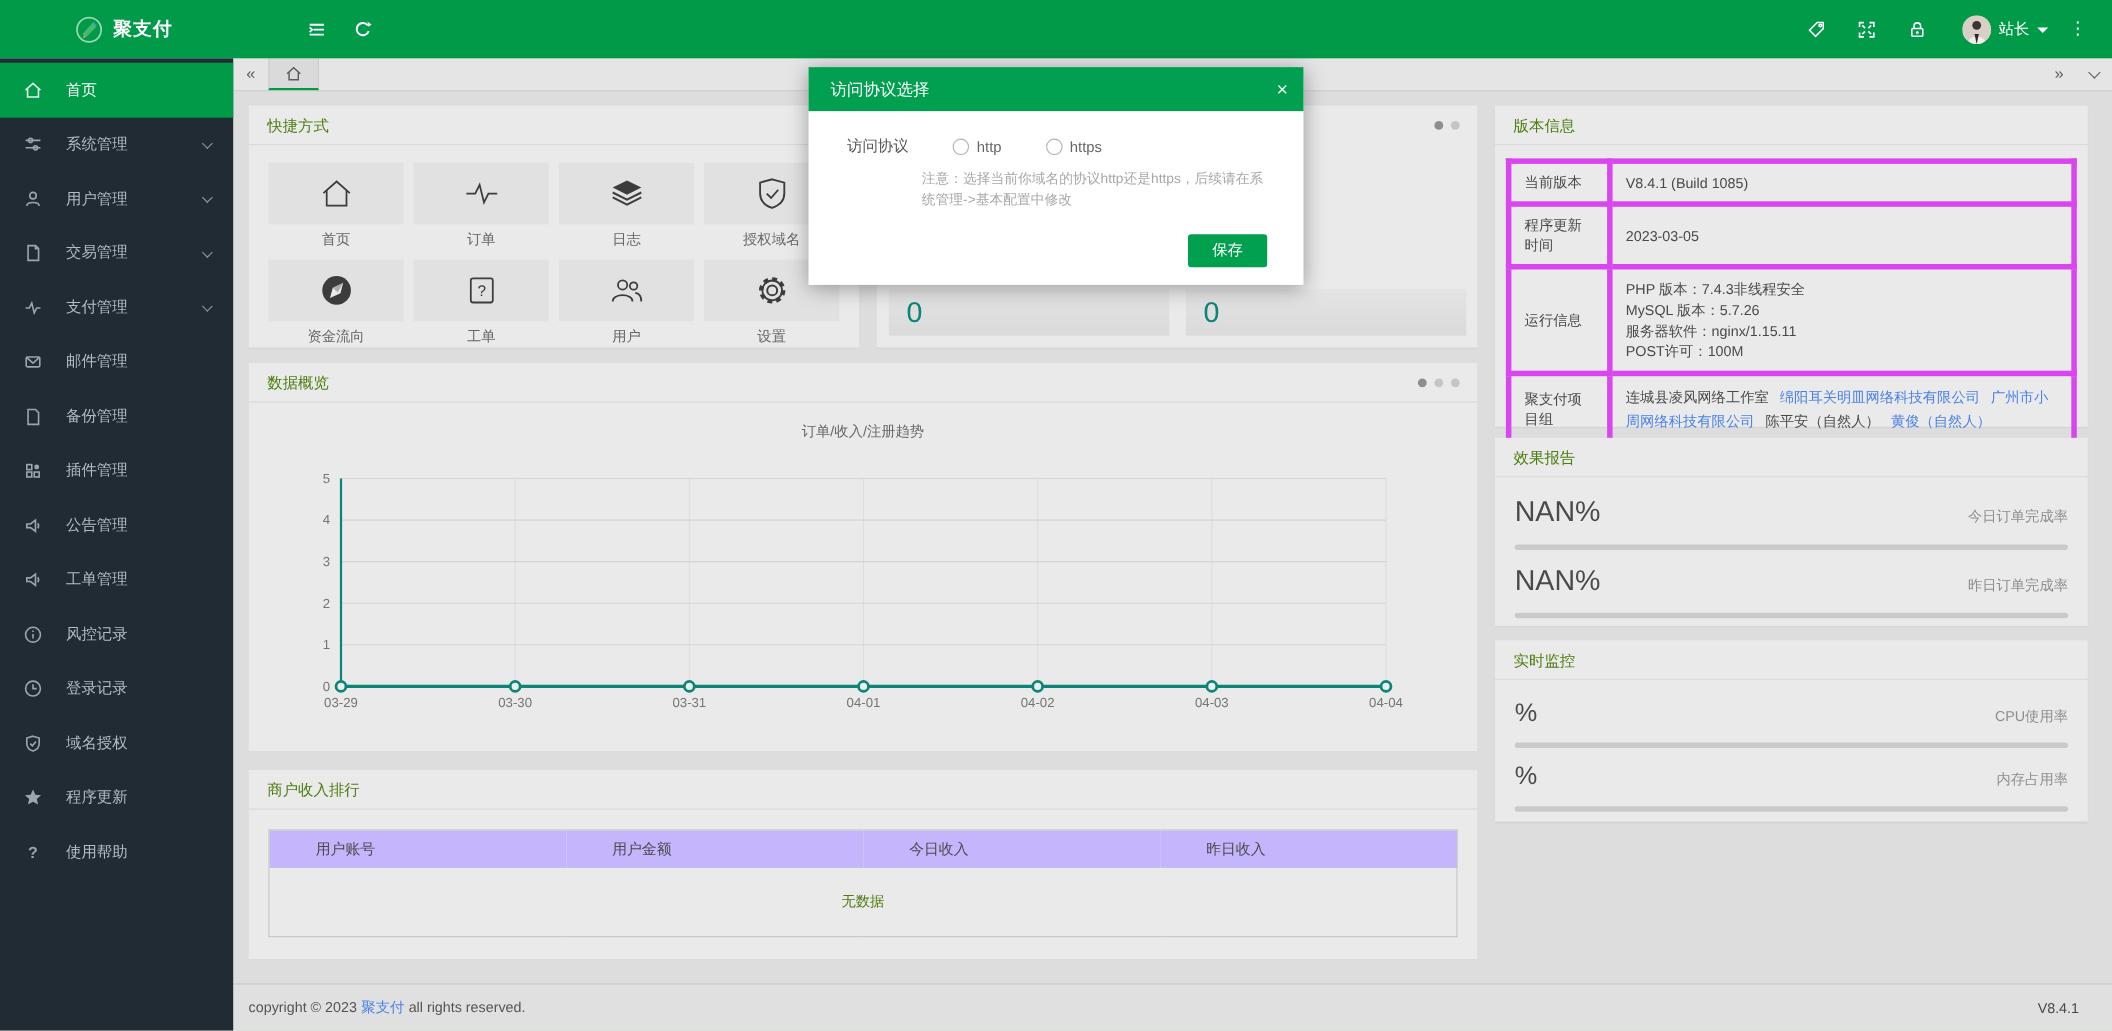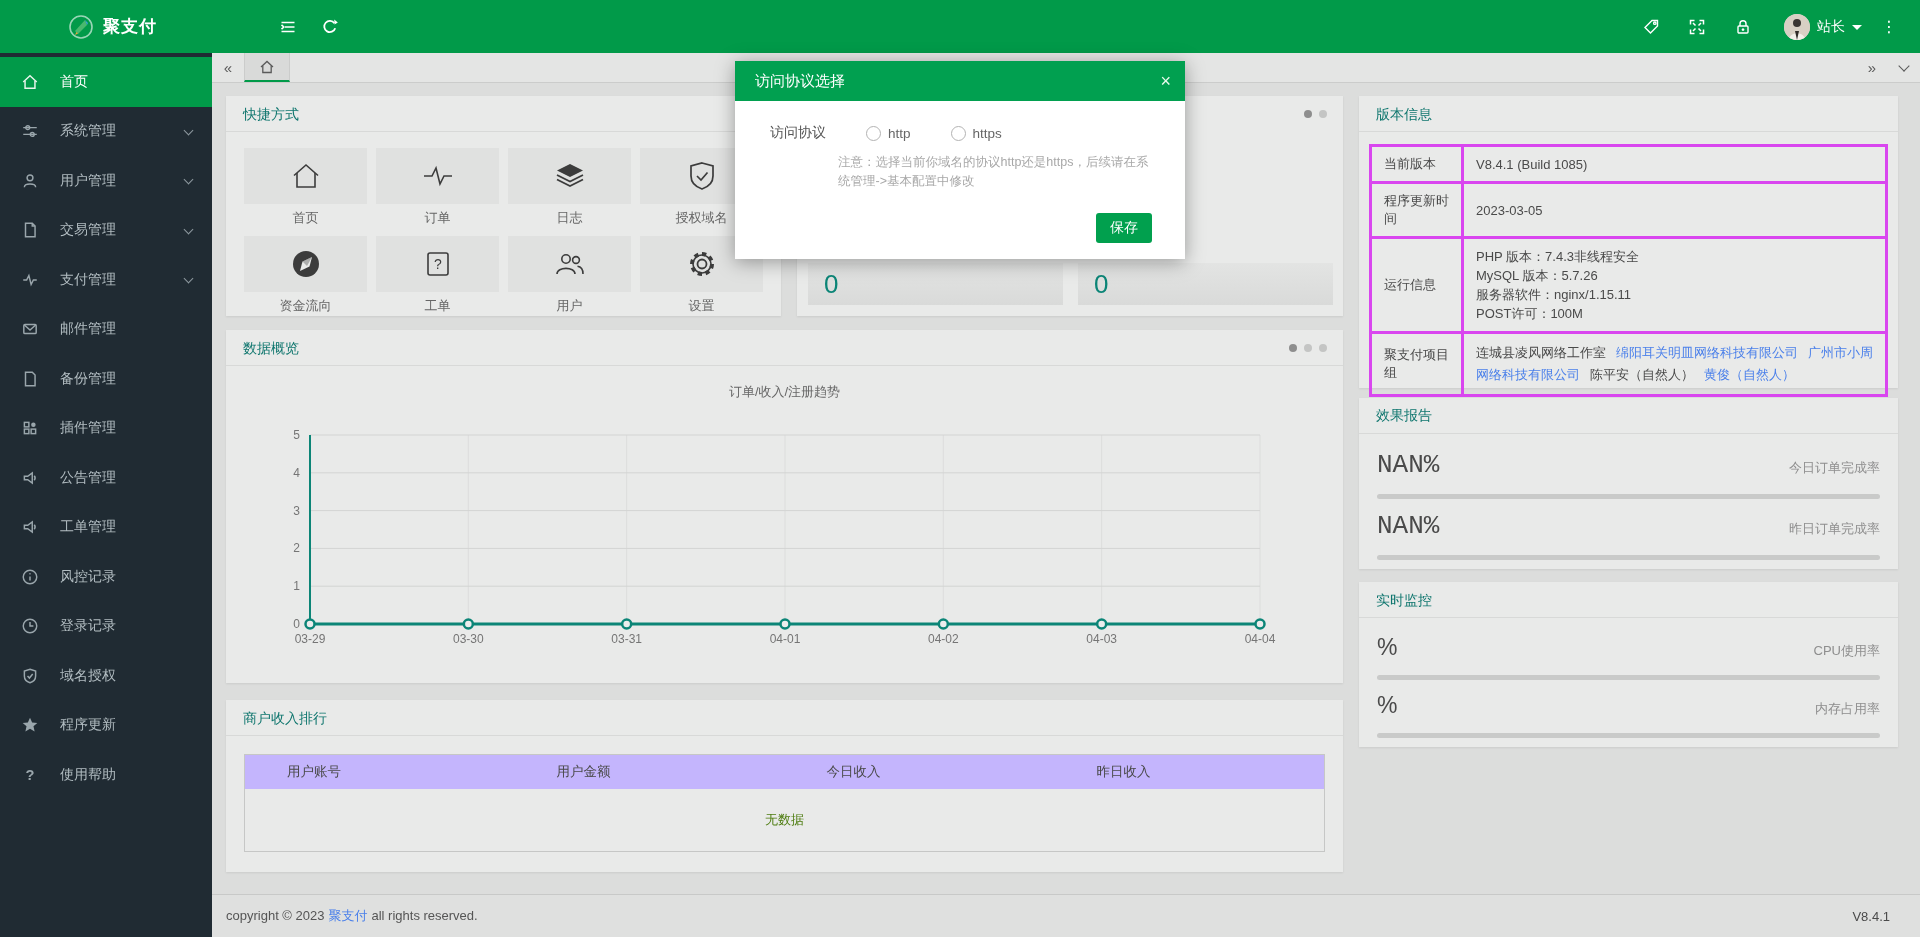--- a/index.html
+++ b/index.html
@@ -29,21 +29,21 @@
   
   .sidebar { position:absolute; left:0; top:53px; width:212px; height:884px; background:#202b33; padding-top:4px; z-index:4; }
   .side-item { height:49.5px; display:flex; align-items:center; color:#b2bdc2; font-size:14px; cursor:pointer; position:relative; }
   .side-item .s-ic { width:18px; height:18px; margin-left:21px; margin-right:21px; flex:0 0 auto; color:#9aa6ac; }
   .side-item.active { background:#019a49; color:#fff; }
   .side-item.active .s-ic { color:#e8f5ec; }
   .side-chev { position:absolute; right:20px; width:7px; height:7px; border-right:1.4px solid #8d999f; border-bottom:1.4px solid #8d999f; transform:rotate(45deg); top:20px; }
 
   
   .panel { position:absolute; background:#e9eae9; box-shadow:0 1px 2px rgba(0,0,0,0.08); }
-  .panel-h { height:36px; line-height:36px; padding-left:17px; font-size:14px; color:#0f766e; border-bottom:1px solid #d8d9d8; position:relative; }
+  .panel-h { height:36px; line-height:36px; padding-left:17px; font-size:14px; color:#4d7c0f; border-bottom:1px solid #d8d9d8; position:relative; }
   .dots { position:absolute; right:16px; top:14px; display:flex; gap:7px; }
   .dot { width:8px; height:8px; border-radius:50%; background:#c4c5c4; cursor:pointer; }
   .dot.on { background:#8e8e8e; }
 
   
   .sc-grid { padding:16px 18px 0 18px; display:grid; grid-template-columns:repeat(4,1fr); column-gap:9px; row-gap:10px; }
   .sc-cell { text-align:center; cursor:pointer; }
   .sc-tile { height:56px; background:#e0e1e0; display:flex; align-items:center; justify-content:center; color:#3c3c3c; }
   .sc-label { font-size:13px; color:#666; margin-top:6px; line-height:16px; }
 
@@ -55,21 +55,21 @@
   .chart-title { text-align:center; font-size:13px; color:#666; margin-top:17px; }
   #trend-svg { position:absolute; left:0; top:85px; width:1117px; height:240px; }
 
   
   .rk-table { margin:18px; width:1081px; border:1px solid #c6c7c6; border-collapse:collapse; }
   .rk-table th { background:#c4b5fd; height:34px; text-align:left; padding-left:42px; font-size:13.5px; font-weight:normal; color:#4a4a4a; }
   .rk-empty { height:63px; text-align:center; font-size:13px; color:#4d7c0f; }
 
   
   .ver-table { margin:12px 10px 0 10px; width:519px; border-collapse:collapse; font-size:13px; }
-  .ver-table td { border:3px solid #d946ef; padding:8px 12px; vertical-align:middle; color:#4a4a4a; }
+  .ver-table td { border:5px solid #d946ef; padding:8px 12px; vertical-align:middle; color:#4a4a4a; }
   .ver-label { width:92px; line-height:18px; }
   .ver-line { line-height:19px; }
   .lnk { color:#4b80ea; cursor:pointer; text-decoration:none; }
   .plain-seg { color:#4a4a4a; }
   .seg { margin-right:10px; display:inline; line-height:22px; }
 
   
   .metric-row { display:flex; justify-content:space-between; align-items:baseline; padding:0 18px; margin-top:16px; }
   .metric-val { font-size:26px; color:#4a4a4a; }
   .metric-val.small { font-size:23px; }
@@ -87,21 +87,21 @@
   .modal-h { height:40px; background:#01a050; display:flex; align-items:center; }
   .modal-title { color:#fff; font-size:15px; margin-left:20px; }
   .modal-close { margin-left:auto; margin-right:14px; color:#eafbee; font-size:18px; cursor:pointer; line-height:1; }
   .modal-b { position:relative; height:158px; }
   .form-row { position:absolute; left:35px; top:23px; display:flex; align-items:center;gap:14px; }
   .form-label { font-size:14px; color:#555; margin-right:26px; }
   .radio-opt { display:flex; align-items:center; margin-right:26px; cursor:pointer; }
   .radio-circle { width:15px; height:15px; border:1px solid #b3b3b3; border-radius:50%; background:#fff; margin-right:7px; }
   .radio-label { font-size:13.5px; color:#666; }
   .modal-note { position:absolute; left:103px; top:52px; width:320px; font-size:12.5px; color:#a8a8a8; line-height:19px; }
-  .save-btn { position:absolute; right:33px; bottom:16px; width:56px; height:30px; background:#01a04e; color:#fff; border:none; font-size:14px; border-radius:3px; cursor:pointer; font-family:inherit;margin-top:29px; }
+  .save-btn { position:absolute; right:33px; bottom:16px; width:72px; height:30px; background:#01a04e; color:#fff; border:none; font-size:14px; border-radius:3px; cursor:pointer; font-family:inherit;margin-top:29px; }
 
   svg.ic { display:block; }
 </style>
 </head>
 <body>
 
 <div class="topbar">
   <div class="brand">
     <span>
       <svg class="ic" width="26" height="26" viewBox="0 0 26 26">
@@ -480,21 +480,21 @@
     <tr>
       <td class="ver-label">聚支付项目组</td>
       <td style="line-height:22px;">
         <span class="seg plain-seg">连城县凌风网络工作室</span><span class="seg lnk">绵阳耳关明皿网络科技有限公司</span><span class="seg lnk">广州市小周网络科技有限公司</span><span class="seg plain-seg">陈平安（自然人）</span><span class="seg lnk">黄俊（自然人）</span>
       </td>
     </tr>
   </tbody>
     </table>
 </div>
 
-<div class="panel" style="left:1359px; top:398px; width:539px; height:171px;font-family:Liberation Mono, monospace;">
+<div class="panel" style="left:1359px; top:398px; width:539px; height:171px;">
   <div class="panel-h">效果报告</div>
   <div class="metric-row">
     <span class="metric-val">NAN%</span>
     <span class="metric-label">今日订单完成率</span>
   </div>
   <div class="metric-bar"></div>
   <div class="metric-row" style="margin-top:12px;">
     <span class="metric-val">NAN%</span>
     <span class="metric-label">昨日订单完成率</span>
   </div>

